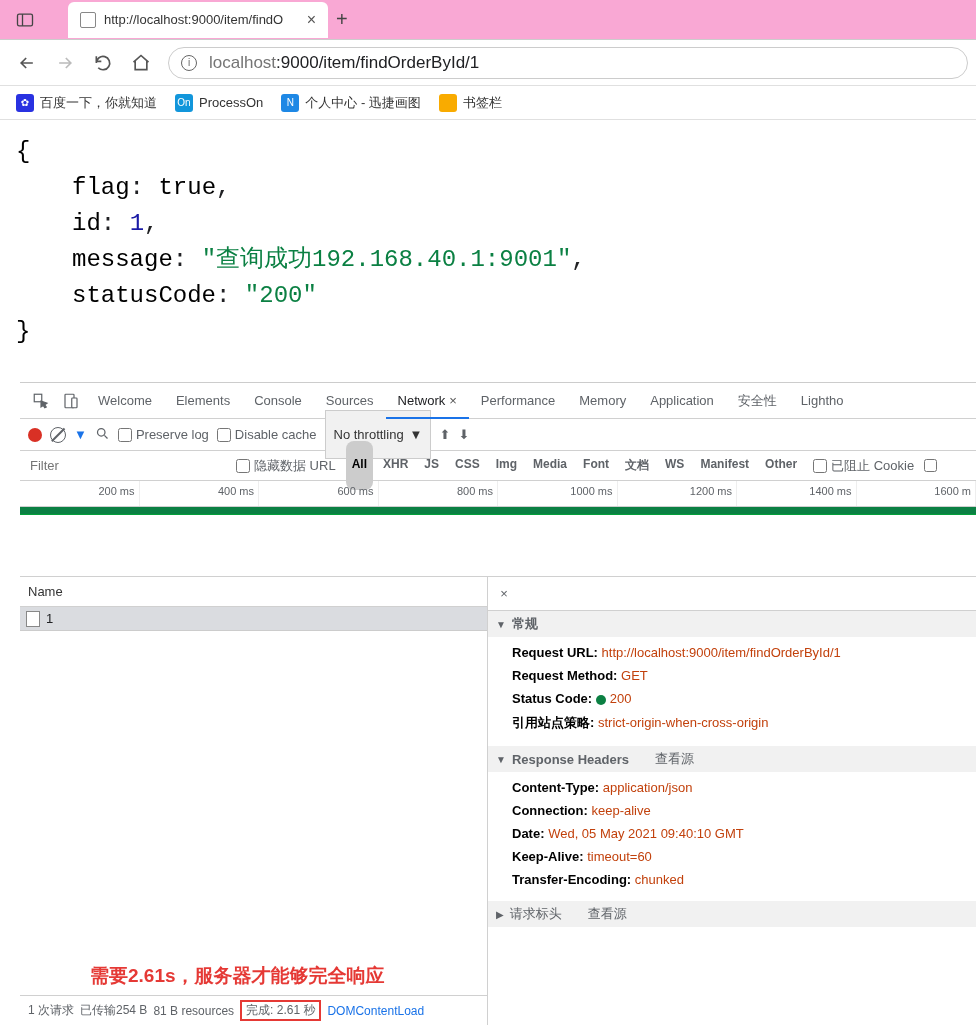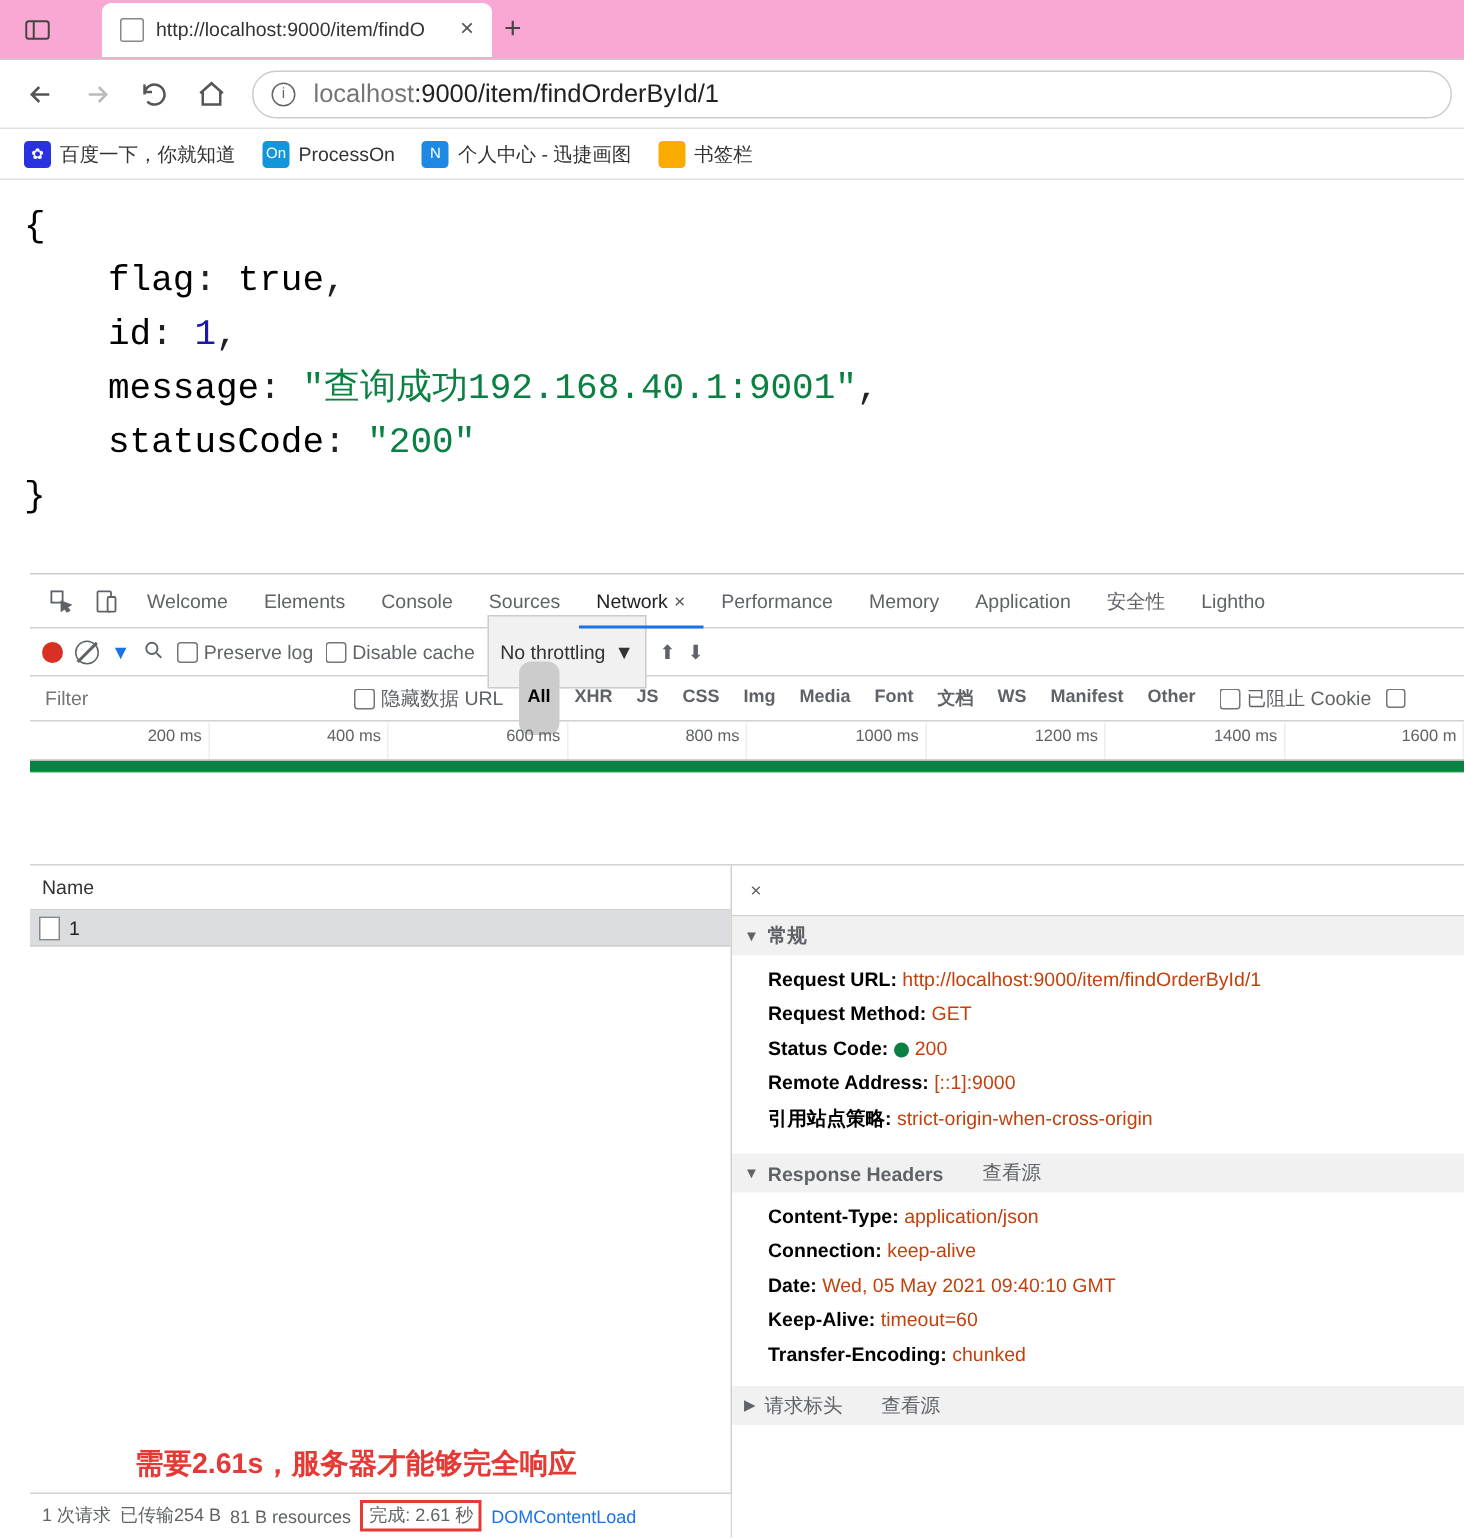--- a/index.html
+++ b/index.html
@@ -264,21 +264,20 @@
       </div>
       <div class="detail-body">
         <div class="section-h">
             <span class="tri">▼</span>
             <b>常规</b>
           </div>
         <div class="section-content" id="general-kv">
             <div class="kv"><b>Request URL:</b> <span class="mono">http://localhost:9000/item/findOrderById/1</span></div>
             <div class="kv"><b>Request Method:</b> <span class="mono">GET</span></div>
             <div class="kv"><b>Status Code:</b> <span class="status-dot"></span><span class="mono">200</span></div>
-            <div class="kv"><b>Remote Address:</b> <span class="mono">[::1]:9000</span></div>
             <div class="kv"><b>引用站点策略:</b> <span class="mono">strict-origin-when-cross-origin</span></div>
           </div>
         <div class="section-h">
             <span class="tri">▼</span>
             <b>Response Headers</b>
             <span class="view-src">查看源</span>
           </div>
         <div class="section-content" id="response-kv">
             <div class="kv"><b>Content-Type:</b> <span class="mono">application/json</span></div>
             <div class="kv"><b>Connection:</b> <span class="mono">keep-alive</span></div>

